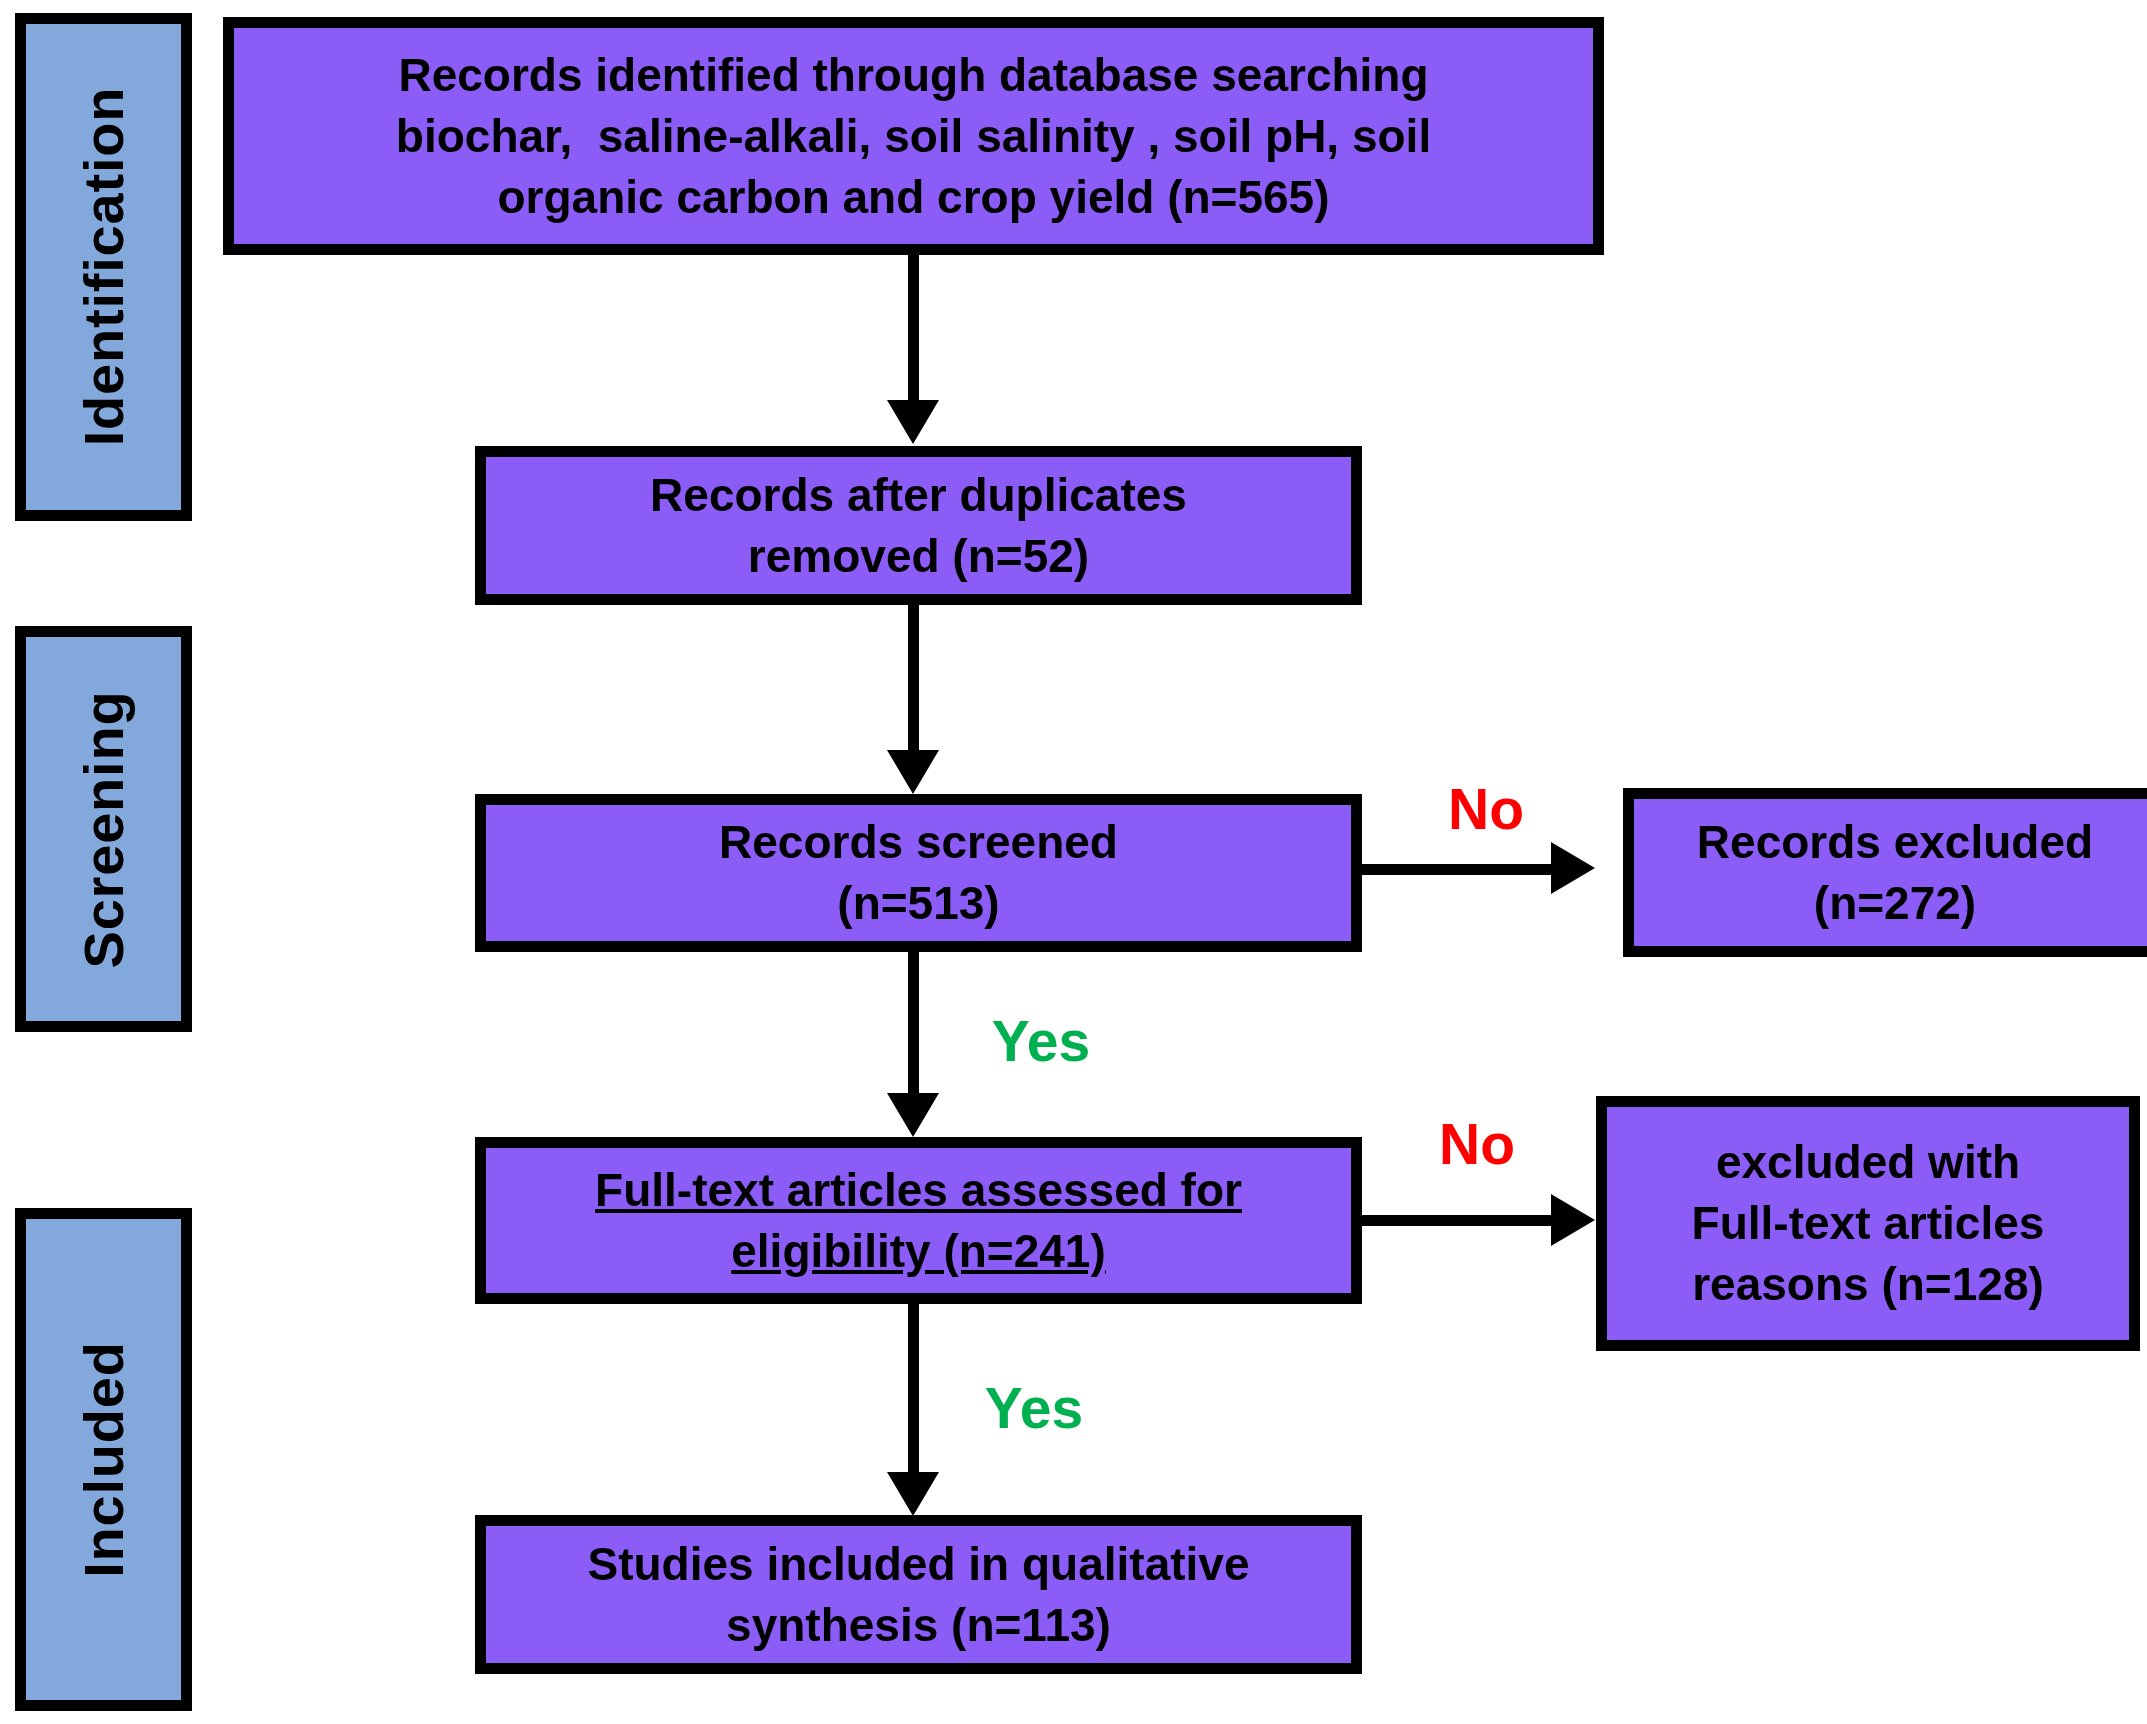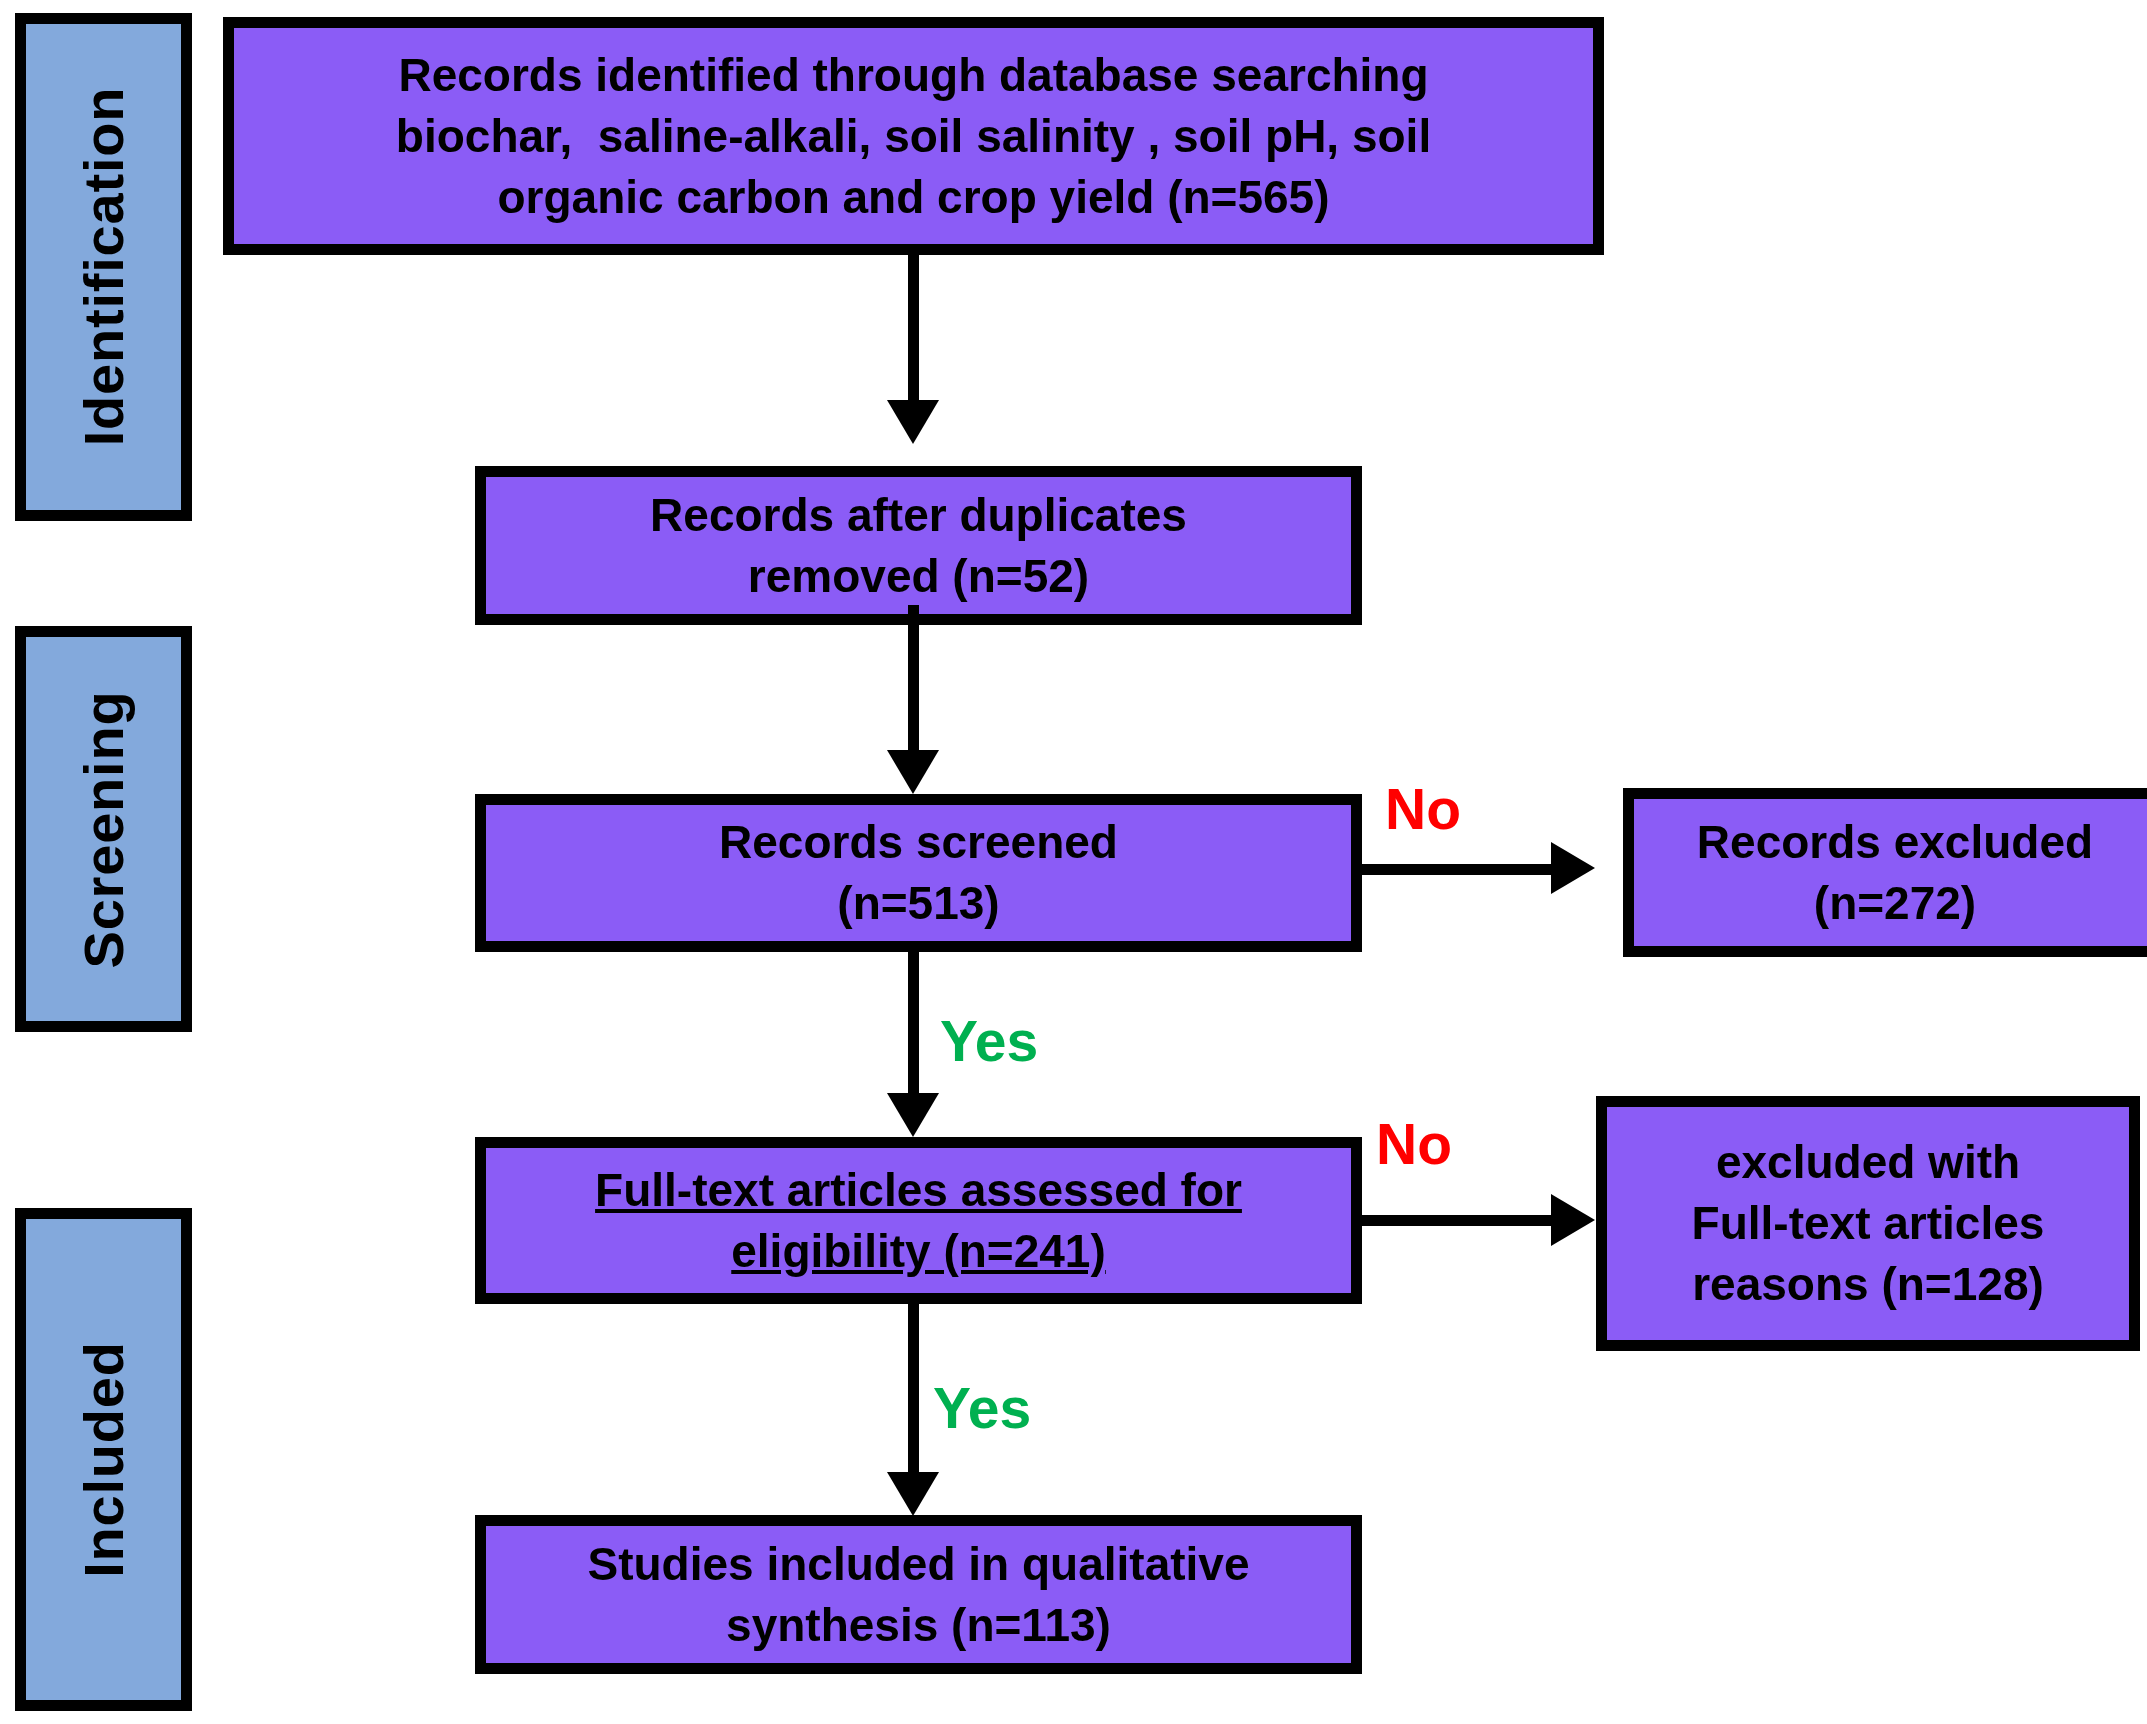--- a/index.html
+++ b/index.html
@@ -49,21 +49,21 @@
   }
   .head-right{
     position:absolute;width:0;height:0;
     border-top:26px solid transparent;
     border-bottom:26px solid transparent;
     border-left:44px solid #000;
   }
   .decision{
     position:absolute;
     width:202px;
-    text-align:left;
+    text-align:center;
     font-size:57px;
   }
   .decision.no{color:var(--no-color,#FF0000);}
   .decision.yes{color:var(--yes-color,#00B050);}
 </style>
 </head>
 <body>
 
 <div id="canvas">
 
@@ -76,21 +76,21 @@
   <div class="stage" style="left:15px;top:1208px;width:177px;height:503px;">
     <span class="vtext">Included</span>
   </div>
 
   <div class="box" style="left:223px;top:17px;width:1381px;height:238px;">
     <div class="line">Records identified through database searching</div>
     <div class="line">biochar,  saline-alkali, soil salinity , soil pH, soil</div>
     <div class="line">organic carbon and crop yield (n=565)</div>
   </div>
 
-  <div class="box" style="left:475px;top:466px;width:887px;height:159px;">
+  <div class="box" style="left:475px;top:446px;width:887px;height:159px;">
     <div class="line">Records after duplicates</div>
     <div class="line">removed (n=52)</div>
   </div>
 
   <div class="box" style="left:475px;top:794px;width:887px;height:158px;">
     <div class="line">Records screened</div>
     <div class="line">(n=513)</div>
   </div>
 
   <div class="box" style="left:1596px;top:788px;width:544px;height:169px;margin-left:27px;">

